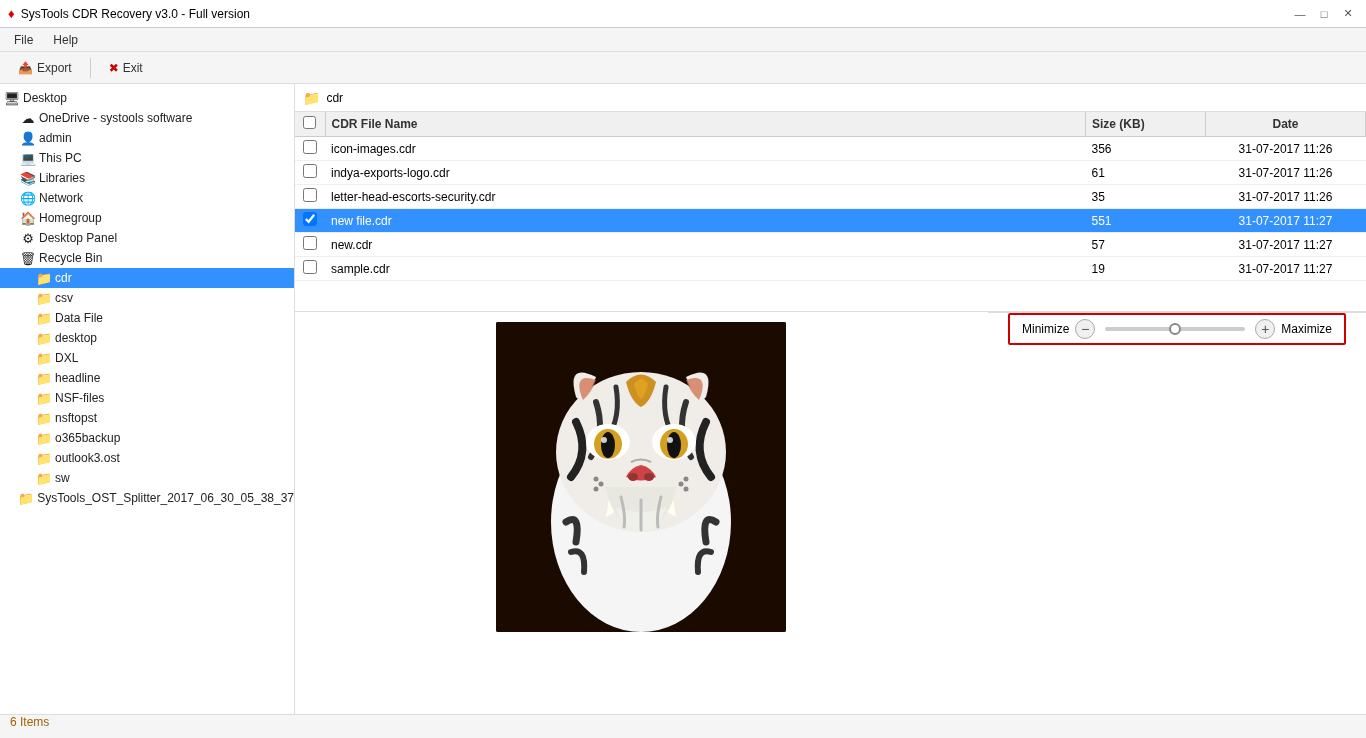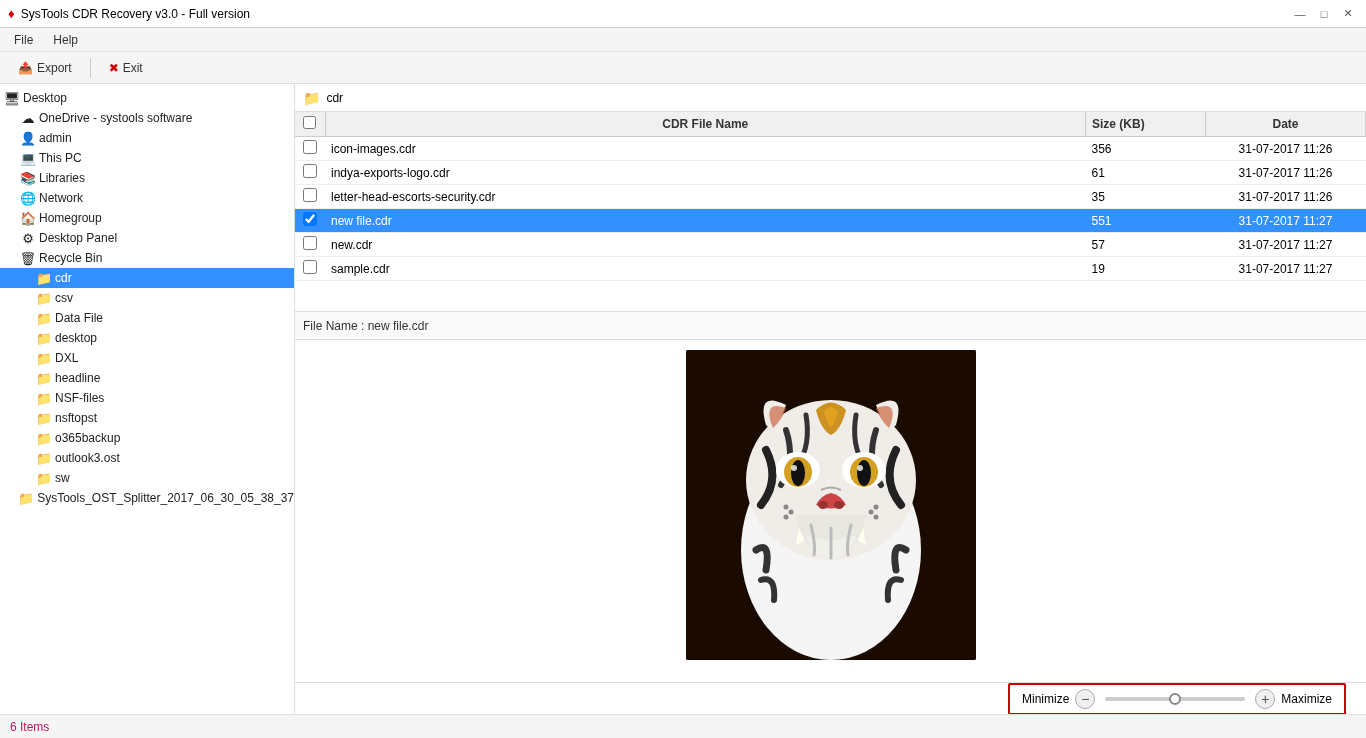--- a/index.html
+++ b/index.html
@@ -129,21 +129,21 @@
       border-right: 1px solid #ccc;
       padding: 4px 6px;
       text-align: left;
       font-weight: 600;
       color: #333;
       position: sticky;
       top: 0;
       z-index: 1;
     }
     thead th:first-child { width: 30px; text-align: center; }
-    .col-name { min-width: 400px; text-align: center; }
+    .col-name { min-width: 400px; }
     .col-size { width: 120px; text-align: left; }
     .col-date { width: 160px; text-align: center; }
     tbody tr { border-bottom: 1px solid #eee; }
     tbody tr.selected { background: #3390ff; color: #fff; border-radius: 9px; }
     tbody td { padding: 3px 6px; }
     tbody td:first-child { text-align: center; }
     .file-checkbox {
       width: 14px; height: 14px; cursor: pointer;
     }
 
@@ -159,21 +159,20 @@
       color: #333;
     }
 
     
     #preview-area {
       flex: 1;
       background: #fff;
       overflow: hidden;
       position: relative;
       display: flex;
-      flex-direction: column;
     }
     #preview-scroll {
       flex: 1;
       overflow-y: auto;
       overflow-x: hidden;
       padding: 10px;
     }
     #tiger-preview {
       display: block;
       margin: 0 auto;
@@ -235,24 +234,24 @@
       top: -4px;
       left: calc(50% - 6px);
     }
 
     
     #statusbar {
       background: #f5f5f5;
       border-top: 1px solid #ddd;
       height: 24px;
       display: flex;
-      align-items: center;
+      align-items: flex-start;
       padding: 0 10px;
       font-size: 12px;
-      color: #be185d;
+      color: #a16207;
     }
 
     
     ::-webkit-scrollbar { width: 14px; }
     ::-webkit-scrollbar-track { background: #f0f0f0; }
     ::-webkit-scrollbar-thumb { background: #c0c0c0; border: 2px solid #f0f0f0; }
 
     
     #preview-scroll::-webkit-scrollbar { width: 14px; }
 
@@ -454,23 +453,20 @@
             <tr>
     <td><input type="checkbox" class="file-checkbox" style=""></td>
     <td>sample.cdr</td>
     <td class="col-size">19</td>
     <td class="col-date">31-07-2017 11:27</td>
   </tr>
           </tbody>
       </table>
     </div>
 
-    <div id="filename-bar">
-      <span>File Name : new file.cdr</span>
-    </div>
 
     <div id="preview-area">
       <div id="preview-scroll">
         <div id="tiger-preview">
           <svg id="tiger-canvas" viewBox="0 0 290 310" xmlns="http://www.w3.org/2000/svg">
 
             <rect width="290" height="310" fill="#1a0a00"></rect>
 
             <ellipse cx="145" cy="200" rx="90" ry="110" fill="#f5f5f5"></ellipse>
 

